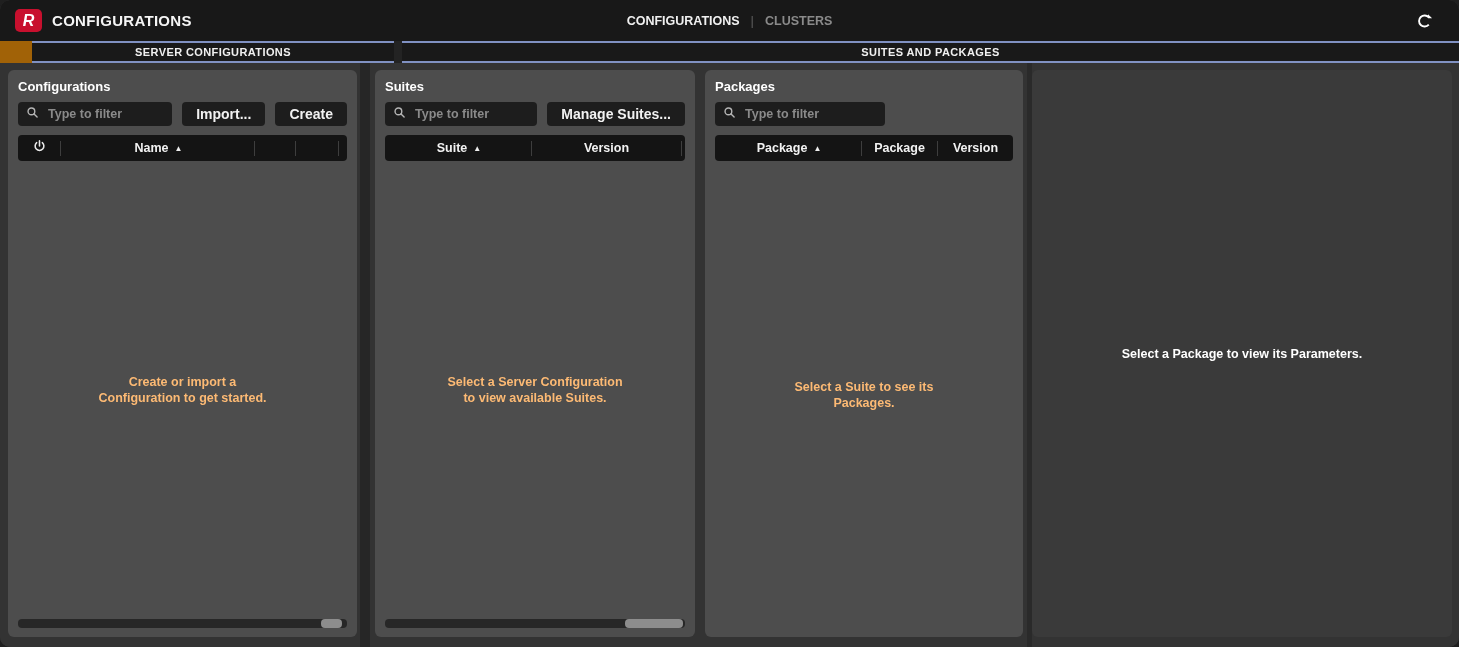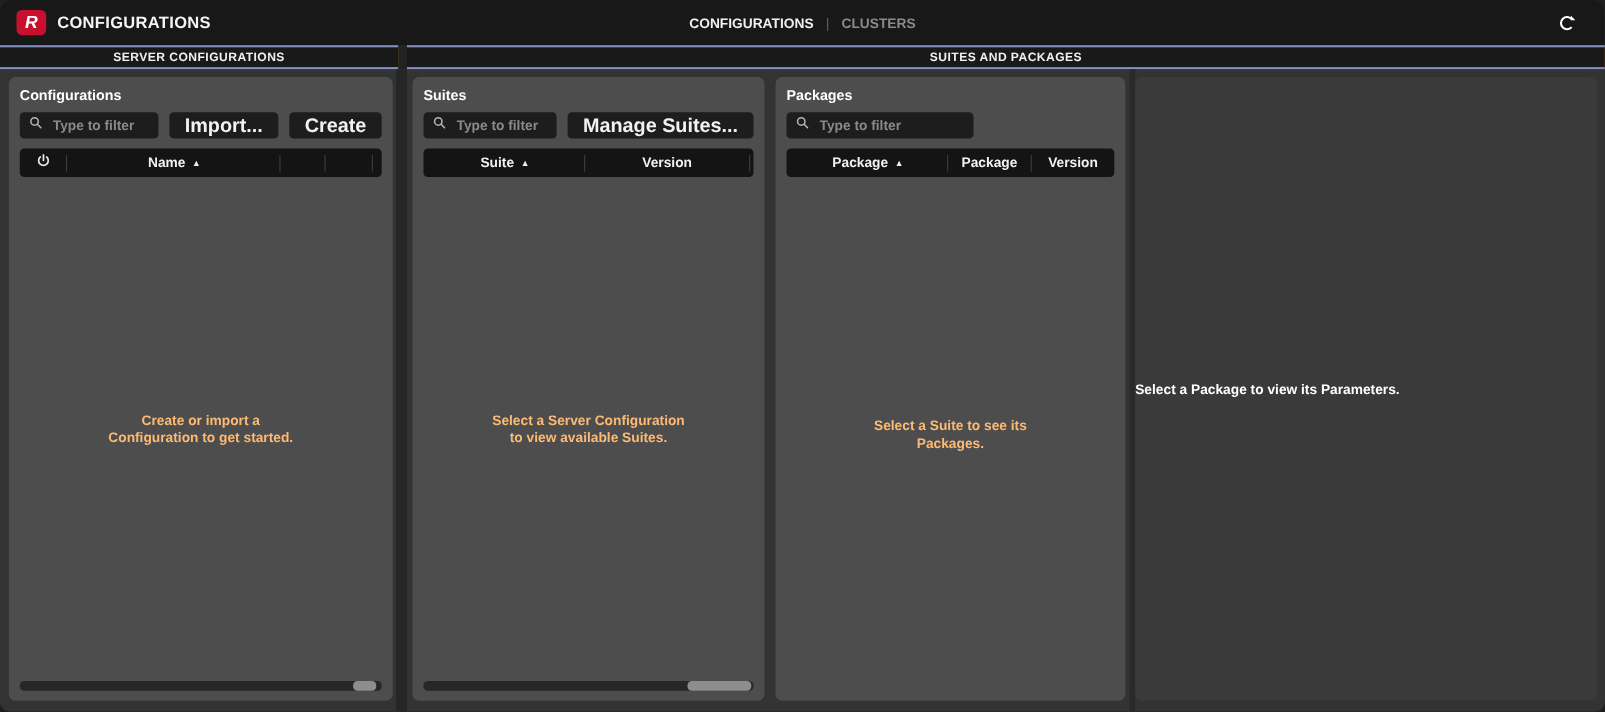--- a/index.html
+++ b/index.html
@@ -27,21 +27,21 @@
     display:flex; align-items:center; gap:11px; font-size:12.5px; font-weight:bold;
   }
   .tab-active { color:#f0f0f0; cursor:pointer; }
   .tab-inactive { color:#8a8a8a; cursor:pointer; }
   .tab-sep { color:#5e5e5e; font-weight:normal; font-size:13px; }
   .refresh-btn {
     position:absolute; right:23px; top:50%; transform:translateY(-50%);
     background:none; border:none; padding:2px; cursor:pointer; line-height:0;
   }
   
-  .sectionbar { flex:0 0 22px; background:#a16207; display:flex; }
+  .sectionbar { flex:0 0 22px; background:#a16207; display:flex;padding-left:32px; }
   .section {
     background:#191919; border-top:2px solid #8091c2; border-bottom:2px solid #8091c2;
     display:flex; align-items:center; justify-content:center;
     color:#f0f0f0; font-size:11px; font-weight:bold; letter-spacing:.4px;
   }
   .section-left { width:362px; }
   .sectionbar-gap { width:8px; background:#232323; }
   .section-right { flex:1; }
   
   .main { flex:1; background:#333333; display:flex; min-height:0; }
@@ -49,37 +49,37 @@
     background:#4d4d4d; border-radius:6px; margin-top:7px; margin-bottom:10px;
     display:flex; flex-direction:column; min-height:0;
   }
   .panel-config { width:349px; margin-left:8px; margin-right:3px; }
   .panel-suites { width:320px; margin-left:5px; margin-right:5px; }
   .panel-packages { width:318px; margin-left:5px; margin-right:4px; }
   .main-divider-1 { width:10px; background:#262626; }
   .main-divider-2 { width:5px; background:#2a2a2a; }
   .panel-params {
     flex:1; background:#3a3a3a; border-radius:6px; margin:7px 7px 10px 0;
-    display:flex; align-items:center; 
+    display:flex; align-items:center; justify-content:center;
   }
   .panel-title { color:#ffffff; font-weight:bold; font-size:13px; padding:9px 10px 8px; }
   
   .controls { display:flex; gap:10px; padding:0 10px; height:24px; flex:0 0 24px; }
   .search {
     flex:1; background:#1d1d1d; border-radius:4px; display:flex; align-items:center;
     padding:0 8px; gap:7px; min-width:0;
   }
   .search input {
     background:transparent; border:none; outline:none; width:100%;
     color:#dddddd; font-family:inherit; font-weight:bold; font-size:12.5px;
   }
   .search input::placeholder { color:#8a8a8a; opacity:1; }
   .btn {
     background:#1d1d1d; border:none; border-radius:4px; color:#f2f2f2;
-    font-family:inherit; font-weight:bold; font-size:18px; padding:0 14px; cursor:pointer;
+    font-family:inherit; font-weight:bold; font-size:14px; padding:0 14px; cursor:pointer;
     white-space:nowrap;
   }
   
   .thead {
     margin:9px 10px 0; height:26px; flex:0 0 26px; background:#141414; border-radius:4px;
     display:flex; align-items:center; color:#f2f2f2; font-size:12.5px; font-weight:bold;
   }
   .th { display:flex; align-items:center; height:100%; cursor:pointer; }
   .th-power { width:42px; justify-content:center; }
   .th-grow { flex:1; padding:0 8px 0 10px; justify-content:center; min-width:0; }

